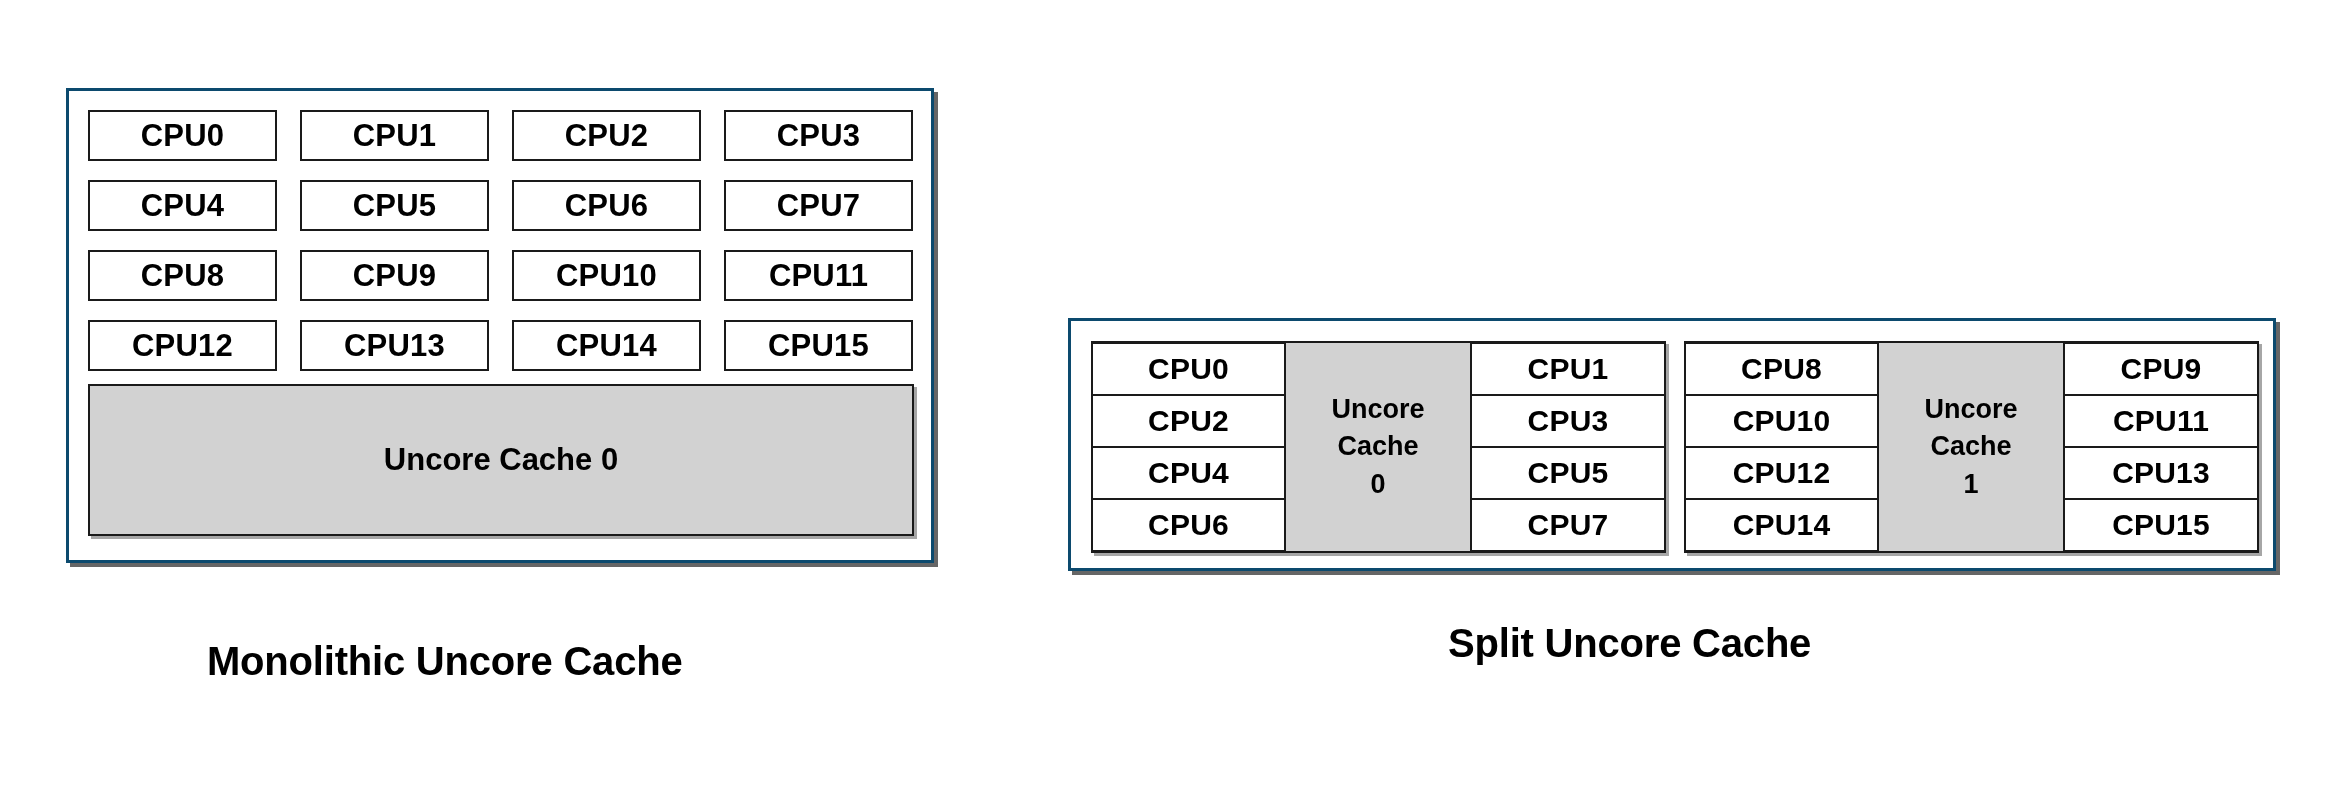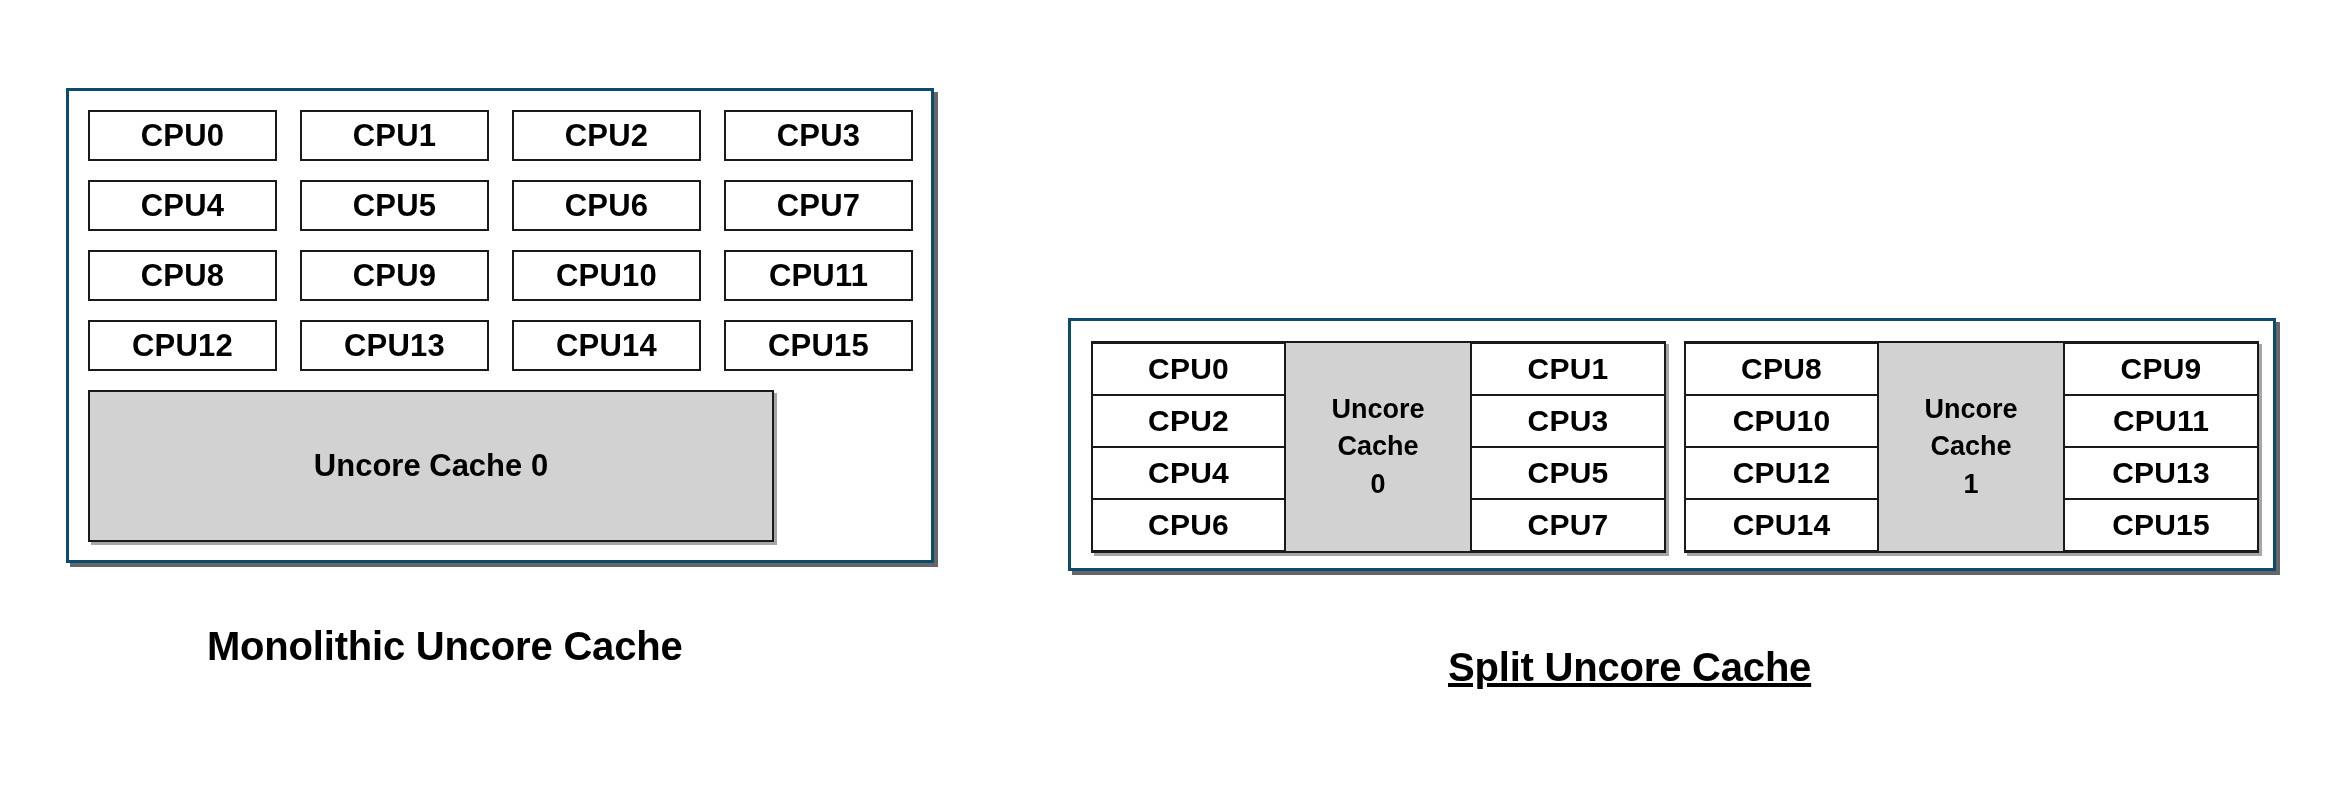--- a/index.html
+++ b/index.html
@@ -70,22 +70,22 @@
     grid-template-columns: repeat(4, 189px);
     grid-template-rows: repeat(4, 51px);
     column-gap: 23px;
     row-gap: 19px;
   }
   #mono-cpu-grid .cpu-cell {
     font-size: 31px;
   }
 
   #mono-cache {
-    margin-top: 19px;
-    width: 686px;
+    margin-top: 13px;
+    width: 826px;
     height: 152px;
     font-size: 31px;
     box-shadow: 3px 3px 0 0 rgba(0,0,0,0.35);
   }
 
   
   #split-frame {
     left: 1068px;
     top: 318px;
     width: 1208px;
@@ -126,22 +126,22 @@
 
   
   .caption {
     position: absolute;
     font-weight: bold;
     font-size: 40px;
     color: #000000;
     white-space: nowrap;
     letter-spacing: -0.2px;
   }
-  #caption-mono  { left: 207px;  top: 624px; }
-  #caption-split { left: 1448px; top: 645px; text-decoration: underline; }
+  #caption-mono  { left: 207px;  top: 639px; }
+  #caption-split { left: 1448px; top: 621px; }
 </style>
 </head>
 <body>
 
 <div class="outer-frame" id="mono-frame">
   <div id="mono-inner">
 
     <div id="mono-cpu-grid">
       <div class="cpu-cell">CPU0</div>
       <div class="cpu-cell">CPU1</div>

